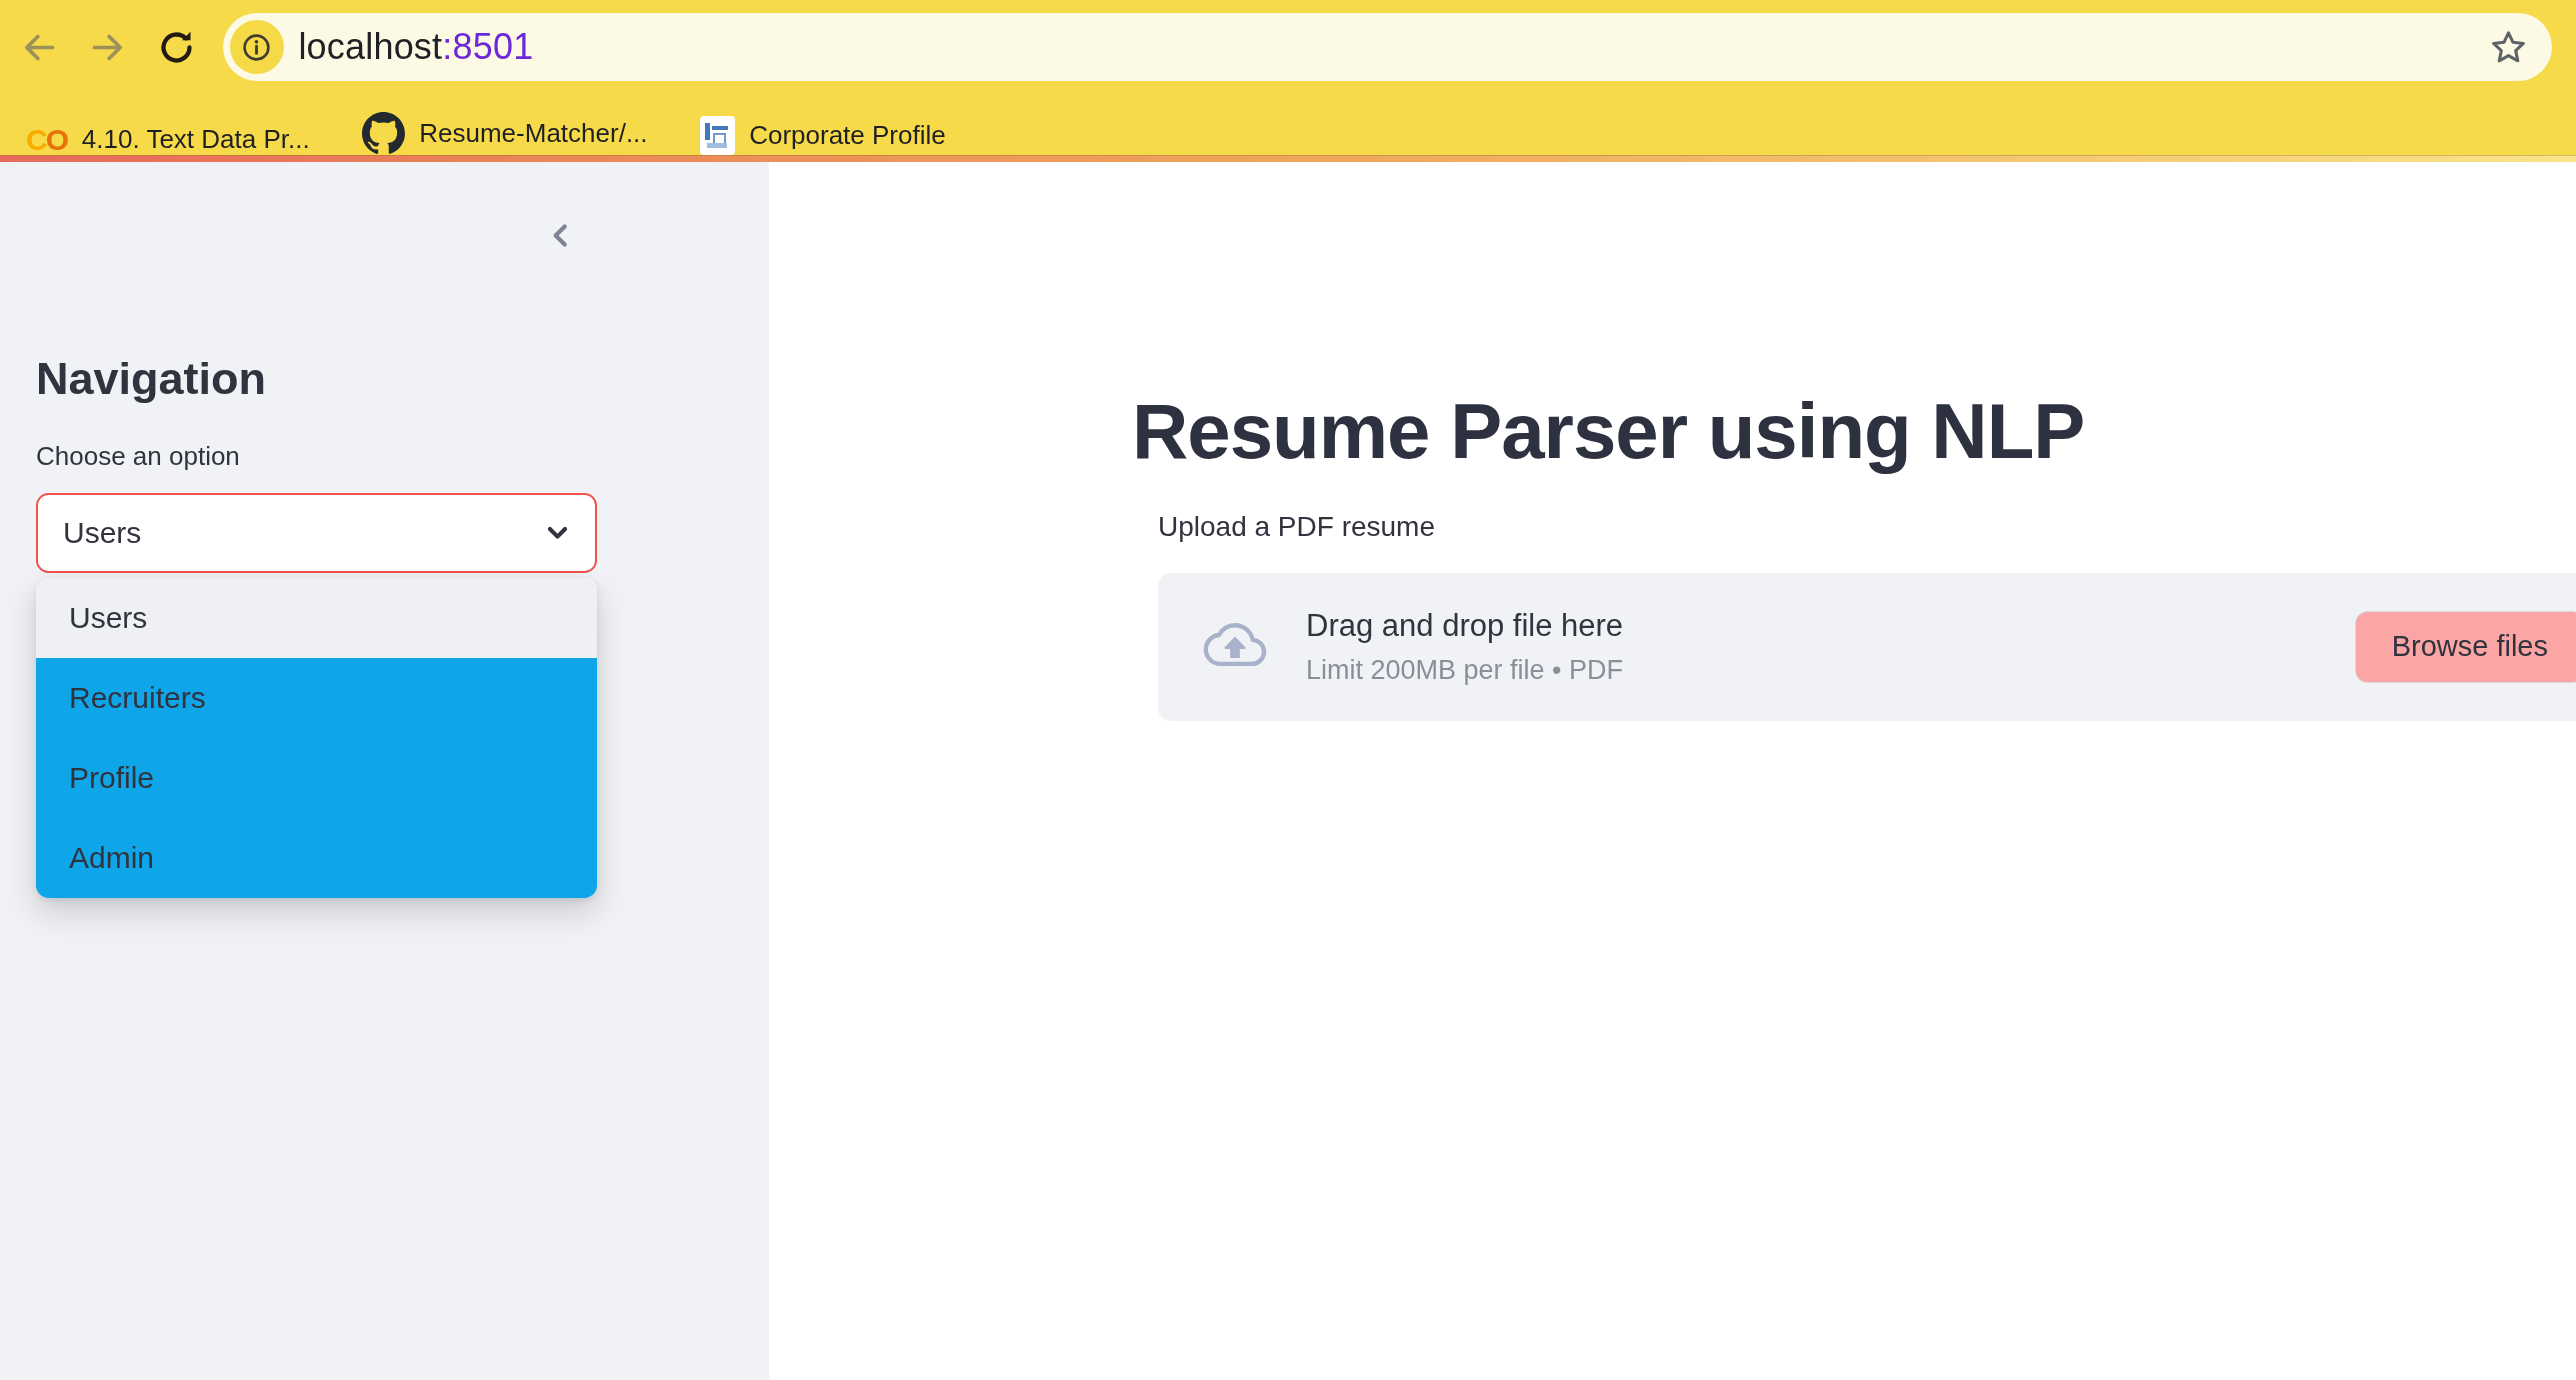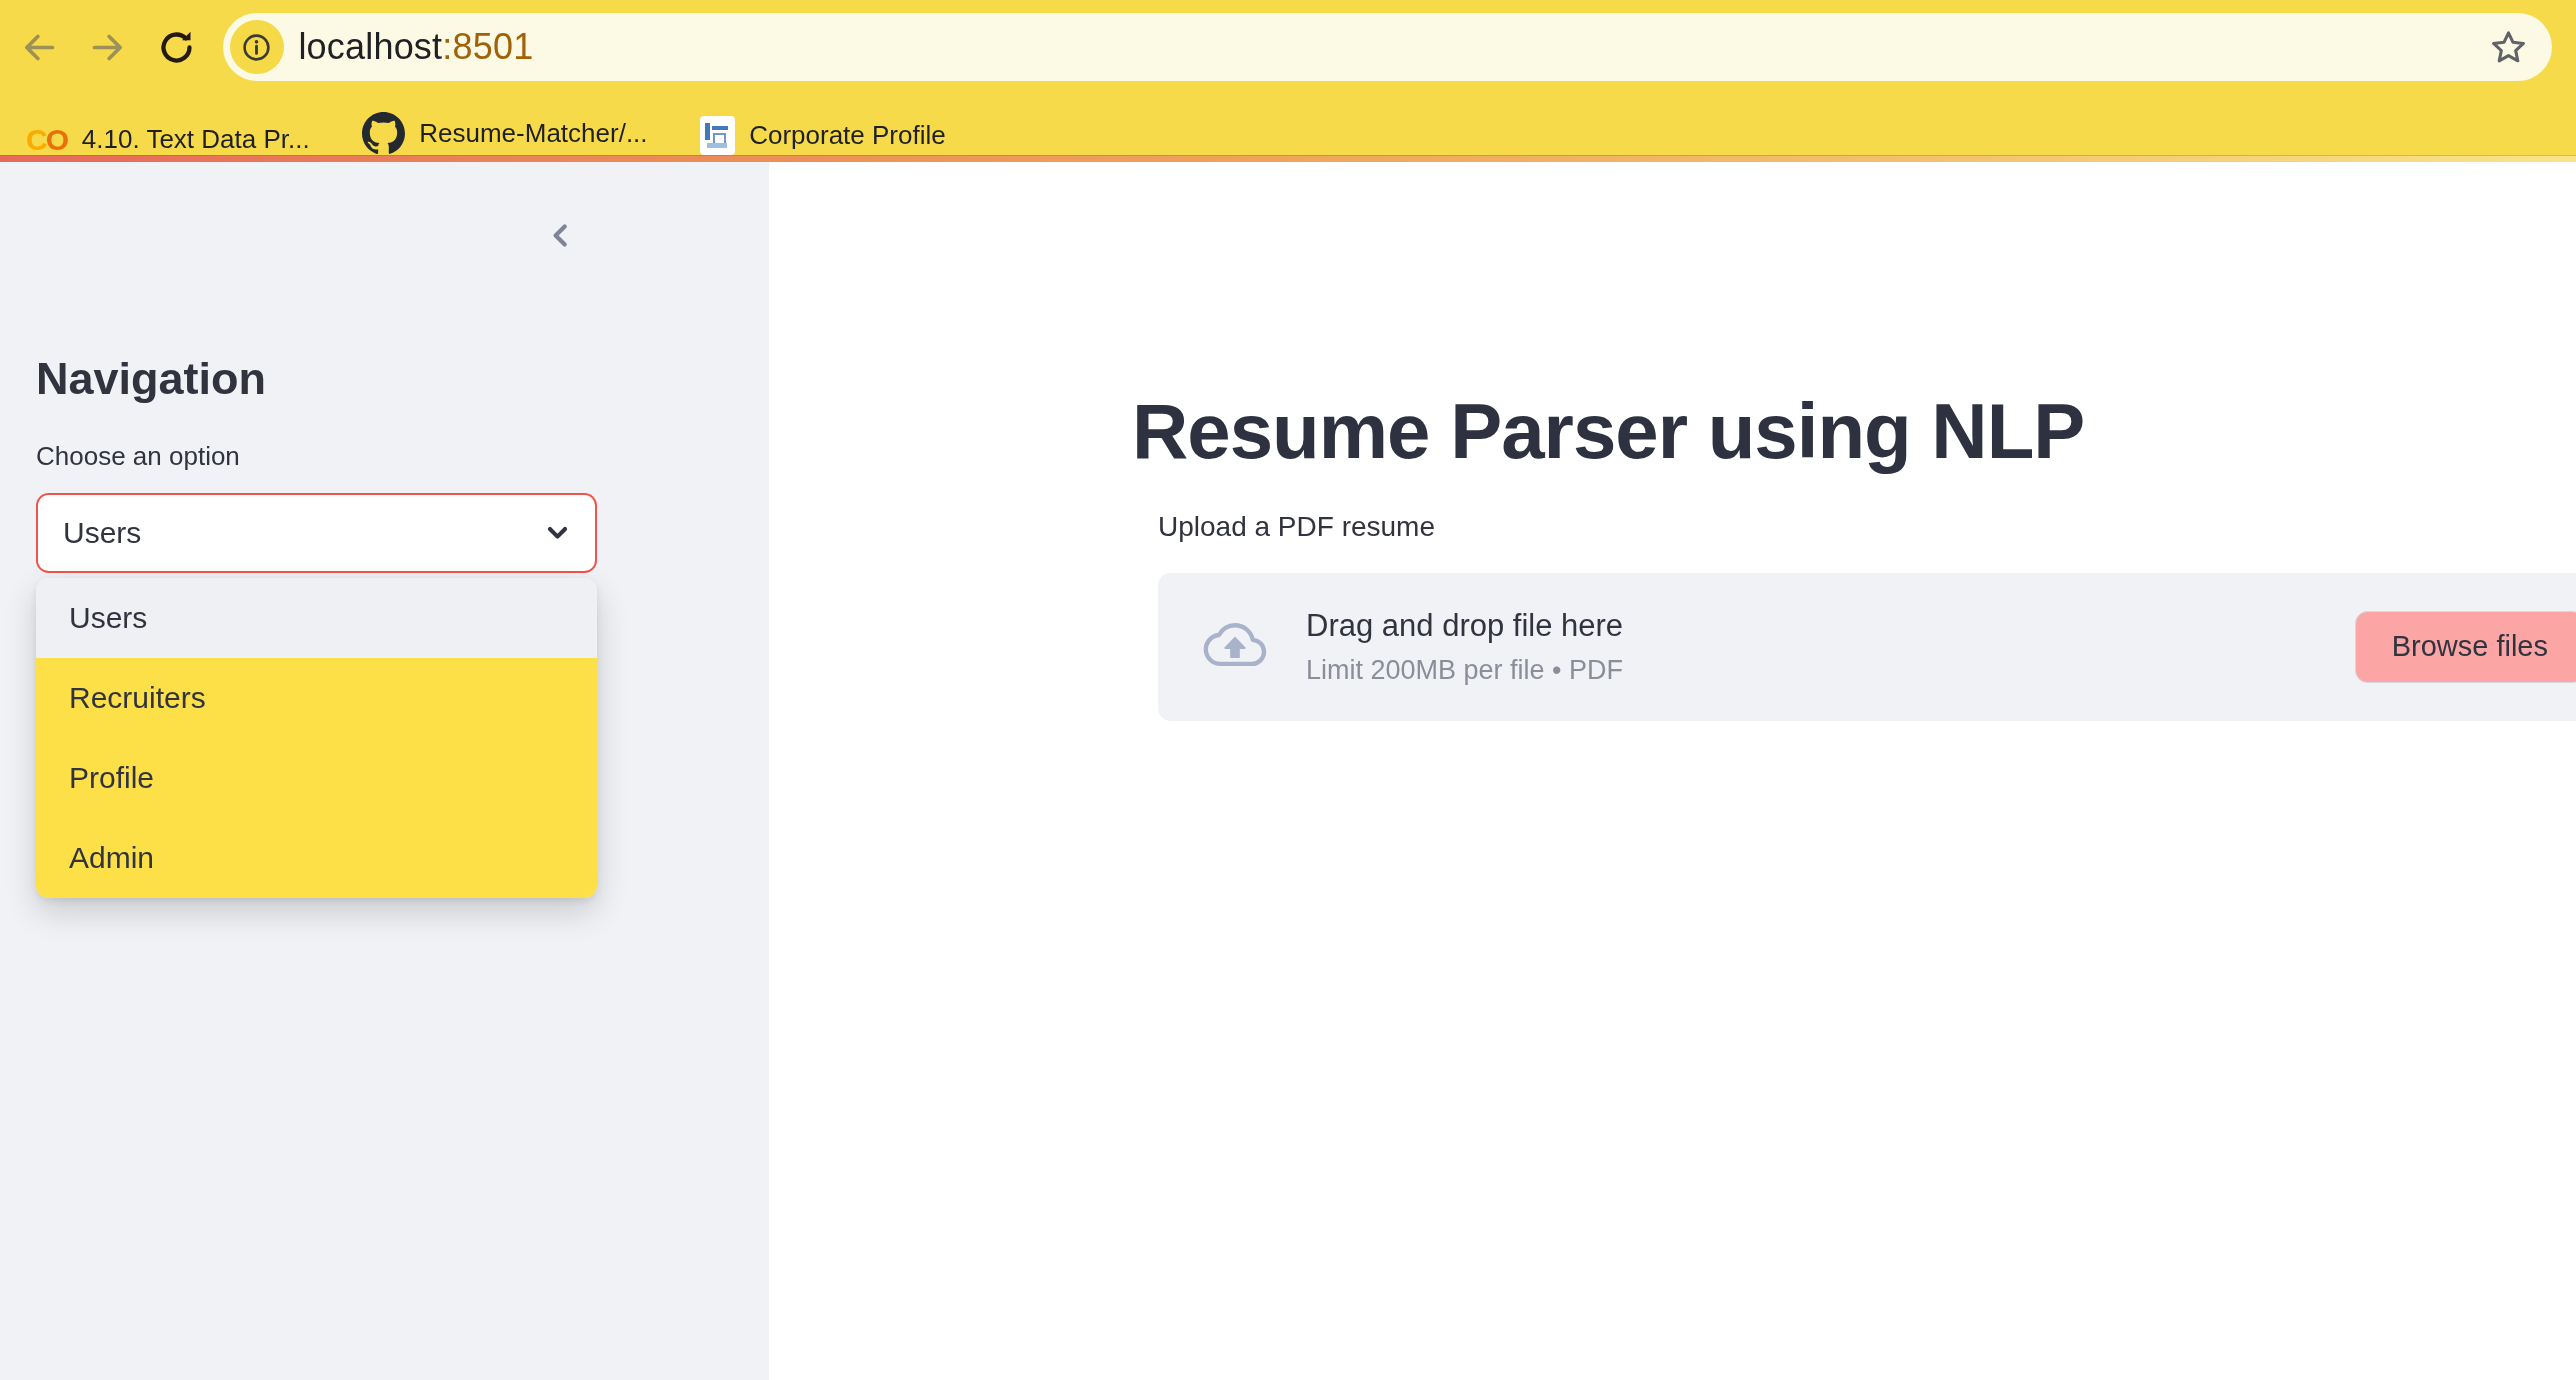--- a/index.html
+++ b/index.html
@@ -14,21 +14,21 @@
   .nav-btn { width:51px; height:51px; display:flex; align-items:center; justify-content:center;
     border-radius:50%; flex:0 0 auto; }
   .nav-btn + .nav-btn { margin-left:17.5px; }
   .addressbar {
     flex:1; height:68px; margin:0 24px 0 21.4px; background:#FCFAE5; border-radius:34px;
     display:flex; align-items:center; position:relative;
   }
   .site-badge { width:54px; height:54px; border-radius:50%; background:#F5D947;
     margin-left:6.8px; display:flex; align-items:center; justify-content:center; flex:0 0 auto; }
   .url { margin-left:14.6px; font-size:36px; color:#202124; letter-spacing:0.2px; }
-  .url .port { color:#a16207; }
+  .url .port { color:#6d28d9; }
   .ab-spacer { flex:1; }
   .star-wrap { margin-right:23px; display:flex; align-items:center; }
 
   .bookmarks {
     height:61px; background:#F6DA4A; display:flex; align-items:flex-end;
     padding-left:26px; gap:52px;
   }
   .bookmark { display:flex; align-items:center; gap:14.6px; cursor:default; }
   .bookmark .label { font-size:26px; color:#1f2023; font-weight:500; white-space:nowrap; }
   .colab { font-size:30px; font-weight:800; letter-spacing:-1.9px; line-height:1; }
@@ -60,21 +60,21 @@
     display:flex; align-items:center; padding:0 21.4px 0 25px; cursor:pointer;
   }
   .selectbox .value { font-size:30px; color:#31333F; }
   .selectbox .chev { margin-left:auto; display:flex; align-items:center; }
   .dropdown {
     position:absolute; left:36px; top:416px; width:561px;
     background:#fff; border-radius:12.6px; overflow:hidden;
     box-shadow:0 13.6px 33px rgba(0,0,0,0.16), 0 2.9px 7.8px rgba(0,0,0,0.08);
   }
   .option { height:80px; display:flex; align-items:center; padding-left:33px;
-    font-size:30px; color:#31333F; cursor:pointer; background:#fde047; }
+    font-size:30px; color:#31333F; cursor:pointer; background:#0ea5e9; }
   .option.selected { background:#EEF0F4; }
 
   .main { flex:1; background:#fff; position:relative; }
   .page-title { position:absolute; left:363px; top:224px; font-size:78px; font-weight:700;
     color:#2E3240; letter-spacing:-1px; white-space:nowrap; }
   .upload-label { position:absolute; left:389px; top:349px; font-size:28px; color:#31333F; }
   .dropzone {
     position:absolute; left:389px; top:411px; width:1458px; height:148px;
     background:#F0F2F6; border-radius:12.6px;
     display:flex; align-items:center; padding:0 31px 0 43px;

